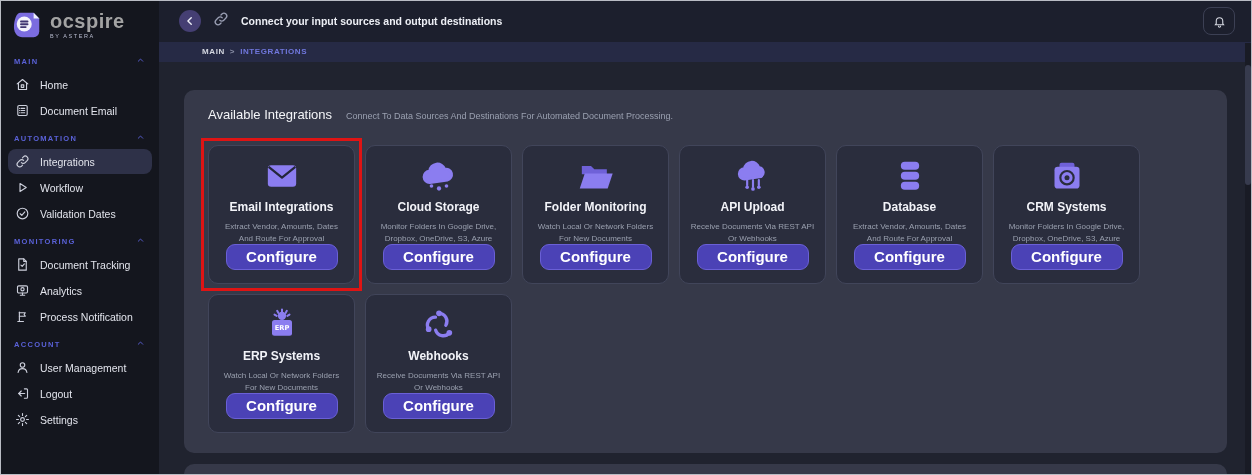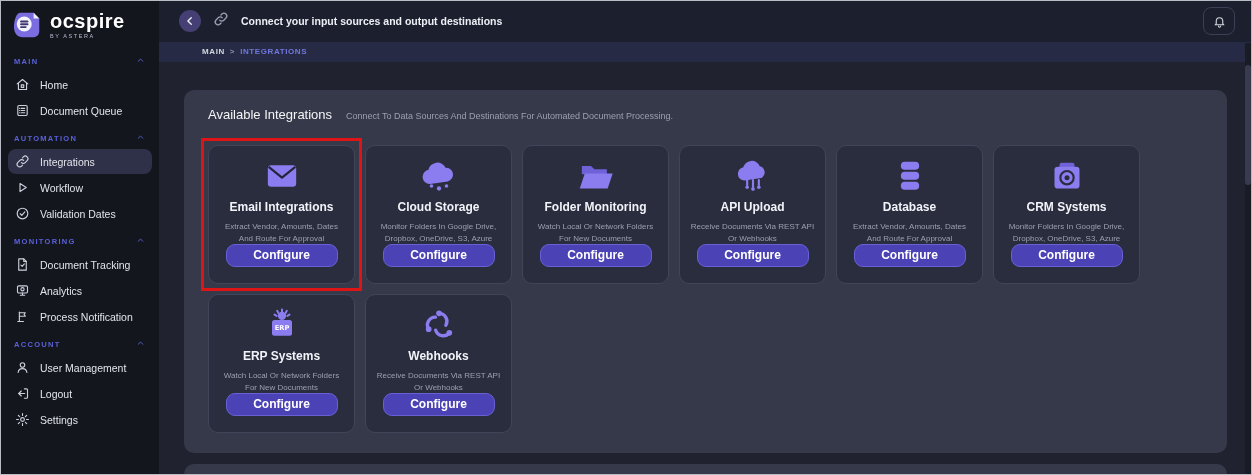--- a/index.html
+++ b/index.html
@@ -5,21 +5,21 @@
   * { box-sizing: border-box; margin: 0; padding: 0; }
   html,body { background:#0d0e14; }
   body { font-family: "Liberation Sans", sans-serif; }
   .frame { position:relative; width:1252px; height:475px; background:#20232f;
            border:1px solid #b9bcc4; overflow:hidden; display:flex; }
 
   
   .sidebar { width:158px; min-width:158px; height:100%; background:#14161e; display:flex; flex-direction:column; }
   .logo-row { display:flex; align-items:center; gap:7px; padding:8px 10px 6px 12px; height:46px; }
   .logo-glyph { width:30px; height:30px; position:relative; flex:0 0 auto; }
-  .logo-name { color:#ffffff; font-size:20px; font-weight:bold; letter-spacing:0.5px; line-height:1; }
+  .logo-name { color:#a3a3a3; font-size:20px; font-weight:bold; letter-spacing:0.5px; line-height:1; }
   .logo-by { color:#b9bdd0; font-size:5.5px; letter-spacing:1.6px; margin-top:2px; }
   .nav { flex:1; overflow:hidden; }
   .section-header { display:flex; align-items:center; justify-content:space-between;
         padding:9px 14px 4px 13px; color:#5a61d8; font-size:7.5px; font-weight:bold;
         letter-spacing:1.3px; text-transform:uppercase; }
   .section-header svg { width:9px; height:9px; stroke:#5a61d8; }
   .side-item { display:flex; align-items:center; gap:10px; margin:1px 7px; padding:5px 7px;
         border-radius:8px; color:#e2e4ec; font-size:10.5px; cursor:pointer; }
   .side-item svg { width:15px; height:15px; stroke:#cdd0dc; flex:0 0 auto; }
   .side-item.active { background:#2e3148; }
@@ -51,21 +51,21 @@
 
   .grid { display:flex; flex-wrap:wrap; gap:10px; margin-top:23px; width:940px; }
   .card { position:relative; width:147px; height:139px; background:#2a2d3d; border:1px solid #41455a;
         border-radius:10px; padding:13px 9px 28px 9px; display:flex; flex-direction:column; align-items:center; }
   .card.hl::after { content:""; position:absolute; inset:-8px; border:3px solid #df1414; pointer-events:none; }
   .card-icon { height:34px; display:flex; align-items:center; justify-content:center; }
   .card-icon svg { width:40px; height:34px; }
   .card-title { color:#f2f3f8; font-size:12px; font-weight:bold; margin-top:7px; }
   .card-desc { color:#9aa0af; font-size:8px; line-height:1.45; text-align:center; margin-top:7px; }
   .card-btn { margin-top:auto; width:112px; padding:3px 0 4px; background:#4b42b6; border:1px solid #6a60d6;
-        border-radius:9px; color:#ffffff; font-size:12px; font-weight:bold; cursor:pointer;
+        border-radius:9px; color:#ffffff; font-size:15px; font-weight:bold; cursor:pointer;
         font-family:"Liberation Sans", sans-serif; }
 
   .bottom-sliver { height:10px; background:#363949; border-radius:10px 10px 0 0; margin-top:11px; }
 
   .scroll-track { position:absolute; right:0; top:42px; bottom:0; width:6px; background:#191b25; }
   .scroll-thumb { position:absolute; top:22px; right:0; width:6px; height:120px; background:#373b4e; border-radius:3px; }
 </style>
 </head>
 <body>
 
@@ -108,21 +108,21 @@
           <span>Home</span>
         </div>
         <div class="side-item">
           <span style="display: flex;">
             <svg viewBox="0 0 24 24" fill="none" stroke="currentColor" stroke-width="1.8" stroke-linecap="round" stroke-linejoin="round">
               <rect x="4.5" y="4" width="15" height="16" rx="2"></rect>
               <path d="M9.5 8.5h6M9.5 12h6M9.5 15.5h6"></path>
               <path d="M7.2 8.5h.01M7.2 12h.01M7.2 15.5h.01"></path>
             </svg>
           </span>
-          <span>Document Queue</span>
+          <span>Document Email</span>
         </div>
         <div class="section-header">
           <span>AUTOMATION</span>
           <span><svg viewBox="0 0 24 24" fill="none" stroke="currentColor" stroke-width="2.4" stroke-linecap="round" stroke-linejoin="round">
               <path d="M6 14l6-6 6 6"></path>
             </svg></span>
         </div>
         <div class="side-item active">
           <span style="display: flex;">
             <svg viewBox="0 0 24 24" fill="none" stroke="currentColor" stroke-width="1.8" stroke-linecap="round" stroke-linejoin="round">

